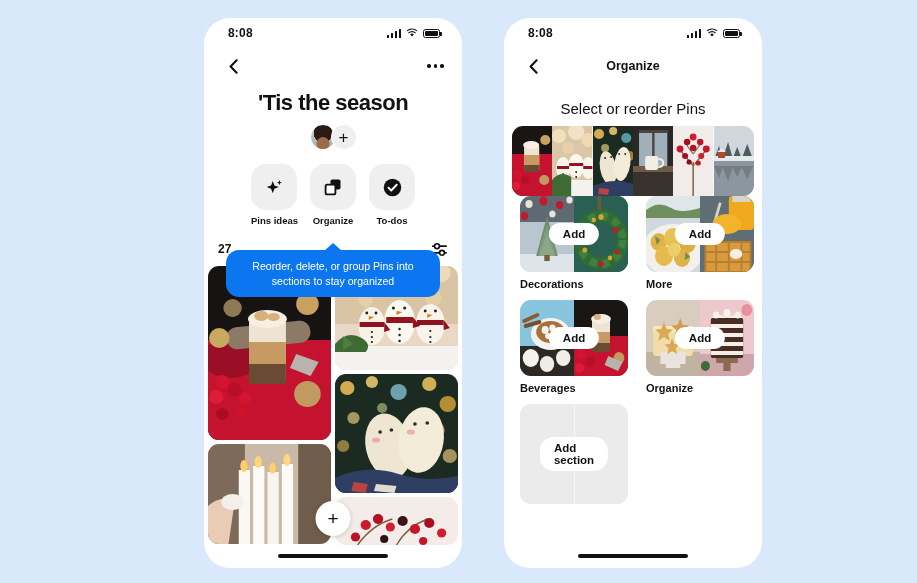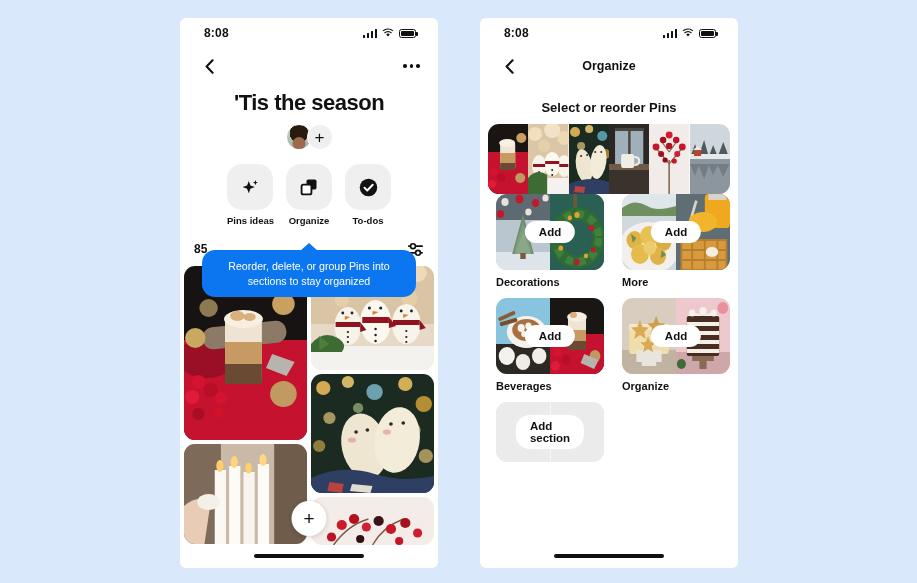--- a/index.html
+++ b/index.html
@@ -9,22 +9,23 @@
     font-family:"Liberation Sans", sans-serif;
     -webkit-font-smoothing:antialiased;
     overflow:hidden;
   }
   .stage { position:relative; width:917px; height:583px; }
 
   
   .phone {
     position:absolute;
     background:#ffffff;
-    border-radius:6px;
+    border-radius:26px;
     overflow:hidden;
+    margin-left:24px;
   }
   #phone-left  { left:180px; top:18px;  width:258px; height:550px; }
   #phone-right { left:480px; top:18px;  width:258px; height:550px; }
 
   
   .statusbar {
     height:30px; display:flex; align-items:center;
     justify-content:space-between; padding:0 22px 0 24px;
   }
   .status-time { font-size:12px; font-weight:700; color:#111; letter-spacing:.2px; }
@@ -113,21 +114,21 @@
     font-size:19px; color:#111; z-index:20; cursor:pointer;
     box-shadow:0 1px 5px rgba(0,0,0,.18);
   }
   .home-ind {
     position:absolute; left:50%; transform:translateX(-50%);
     bottom:10px; width:110px; height:4px; border-radius:3px; background:#111; z-index:25;
   }
 
   
   .sec-head {
-    text-align:center; font-size:13px; font-weight:700; color:#111;
+    text-align:center; font-size:15px; font-weight:400; color:#111;
     margin-top:16px; margin-bottom:9px;
   }
   .strip {
     display:flex; margin:0 8px; height:70px;
     border-radius:11px; overflow:hidden;
   }
   .strip > div { flex:1; }
 
   .sections { display:grid; grid-template-columns:1fr 1fr; gap:10px; padding:0 8px; }
   .section-cell { cursor:pointer;padding-left:8px; }
@@ -135,21 +136,21 @@
     height:76px; border-radius:11px; overflow:hidden; position:relative; display:flex;
   }
   .section-thumb > .half { flex:1; }
   .add-pill {
     position:absolute; left:50%; top:50%; transform:translate(-50%,-50%);
     background:#fff; border-radius:14px; padding:5px 14px;
     font-size:11.5px; font-weight:700; color:#111; cursor:pointer;
   }
   .section-label { font-size:11px; font-weight:600; color:#111; margin-top:6px; }
   .addsec-cell {
-    height:60px; border-radius:11px; background:#ebebeb;
+    height:100px; border-radius:11px; background:#ebebeb;
     position:relative; display:flex; cursor:pointer;
   }
   .addsec-cell .half { flex:1; }
   .addsec-cell .half:first-child { border-right:1.5px solid #f6f6f6; }
 </style>
 </head>
 <body>
 
 <div class="stage">
 
@@ -221,21 +222,21 @@
           <svg width="21" height="21" viewBox="0 0 24 24">
             <circle cx="12" cy="12" r="10" fill="#111"></circle>
             <path d="M7.3 12.2 10.6 15.4 16.8 8.9" stroke="#fff" stroke-width="2.2" fill="none" stroke-linecap="round" stroke-linejoin="round"></path>
           </svg>
         </div>
         <div class="action-lb">To-dos</div>
       </div>
     </div>
 
     <div class="countrow">
-      <div class="count-txt">85</div>
+      <div class="count-txt">27</div>
       <svg width="17" height="15" viewBox="0 0 20 18">
         <path d="M2 5h16M2 13h16" stroke="#111" stroke-width="2" stroke-linecap="round"></path>
         <circle cx="7" cy="5" r="2.9" fill="#fff" stroke="#111" stroke-width="2"></circle>
         <circle cx="13" cy="13" r="2.9" fill="#fff" stroke="#111" stroke-width="2"></circle>
       </svg>
     </div>
 
     <div class="tooltip">
       <span>Reorder, delete, or group  Pins into sections to stay organized</span>
     </div>

